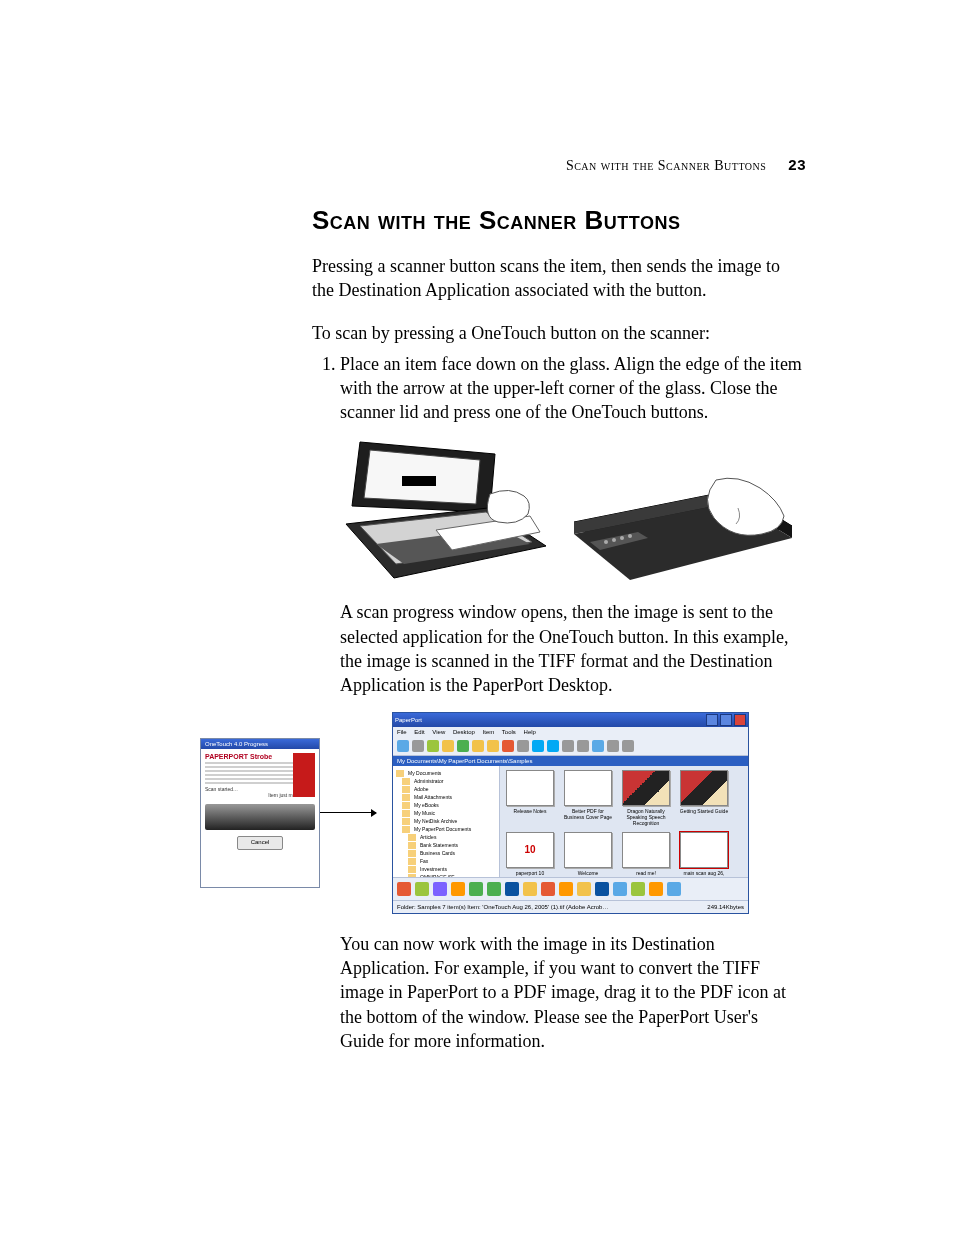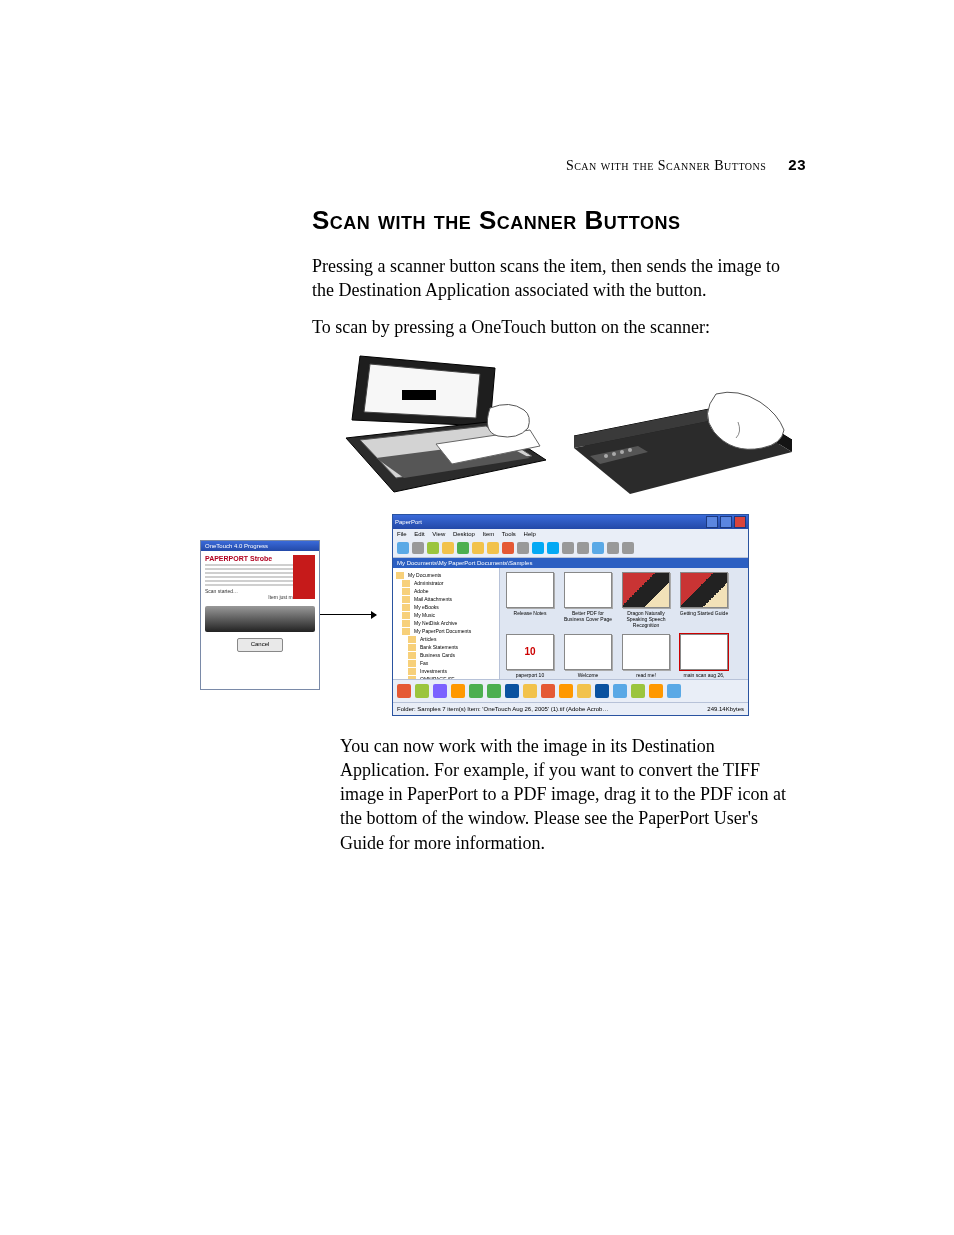--- a/index.html
+++ b/index.html
@@ -36,21 +36,21 @@
     font-family: "Futura", "Helvetica Neue", Arial, sans-serif;
     font-weight: 700;
     font-variant: small-caps;
     font-size: 26px;
     letter-spacing: 0.5px;
     margin: 55px 0 18px 0;
   }
   p.body {
     font-size: 18px;
     line-height: 1.35;
-    margin: 0 0 14px 0;
+    margin: 0 0 20px 0;
   }
   p.subhead {
     font-size: 18px;
     font-weight: 400;
     margin: 0 0 8px 0;
   }
   ol.steps {
     font-size: 18px;
     line-height: 1.35;
     margin: 0;
@@ -182,20 +182,23 @@
     <span class="rh-text">Scan with the Scanner Buttons</span>
     <span class="rh-page">23</span>
   </div>
 
   <h1 class="section-title">Scan with the Scanner Buttons</h1>
 
   <p class="body">Pressing a scanner button scans the item, then sends the image to the Destination Application associated with the button.</p>
 
   <p class="subhead">To scan by pressing a OneTouch button on the scanner:</p>
 
+  <ol class="steps">
+    <li>Place an item face down on the glass. Align the edge of the item with the arrow at the upper-left corner of the glass. Close the scanner lid and press one of the OneTouch buttons.</li>
+  </ol>
 
   <div class="illus-row">
     <svg class="scanner" width="210" height="150" viewBox="0 0 210 150">
 
       <polygon points="20,8 155,20 150,78 12,72" fill="#1e1e1e" stroke="#000"></polygon>
       <polygon points="30,16 140,26 136,70 24,64" fill="#f7f7f7" stroke="#444"></polygon>
       <rect x="62" y="42" width="34" height="10" fill="#000"></rect>
 
       <polygon points="6,90 148,74 206,112 54,144" fill="#2b2b2b" stroke="#000"></polygon>
       <polygon points="20,92 146,78 192,108 56,130" fill="#d3d3d3" stroke="#555"></polygon>
@@ -214,20 +217,21 @@
       <circle cx="40" cy="68" r="2" fill="#aaa"></circle>
         <circle cx="48" cy="66" r="2" fill="#aaa"></circle>
         <circle cx="56" cy="64" r="2" fill="#aaa"></circle>
         <circle cx="64" cy="62" r="2" fill="#aaa"></circle>
 
       <path d="M150 6 q22 -6 44 8 q18 12 24 28 q-2 14 -22 18 q-30 6 -48 -16 q-14 -18 2 -38 z" fill="#fff" stroke="#555"></path>
       <path d="M172 34 q4 10 -2 16" fill="none" stroke="#888"></path>
     </svg>
   </div>
 
+  <p class="step-body">A scan progress window opens, then the image is sent to the selected application for the OneTouch button. In this example, the image is scanned in the TIFF format and the Destination Application is the PaperPort Desktop.</p>
 
   <div class="shot-row">
     <div style="margin-left:-140px; display:flex; align-items:center;">
       <div class="progress-window">
         <div class="pw-title">OneTouch 4.0 Progress</div>
         <div class="pw-body">
           <div class="pw-red"></div>
           <div class="pw-logo">PAPERPORT Strobe</div>
           <div class="pw-lines">
             <div></div>

